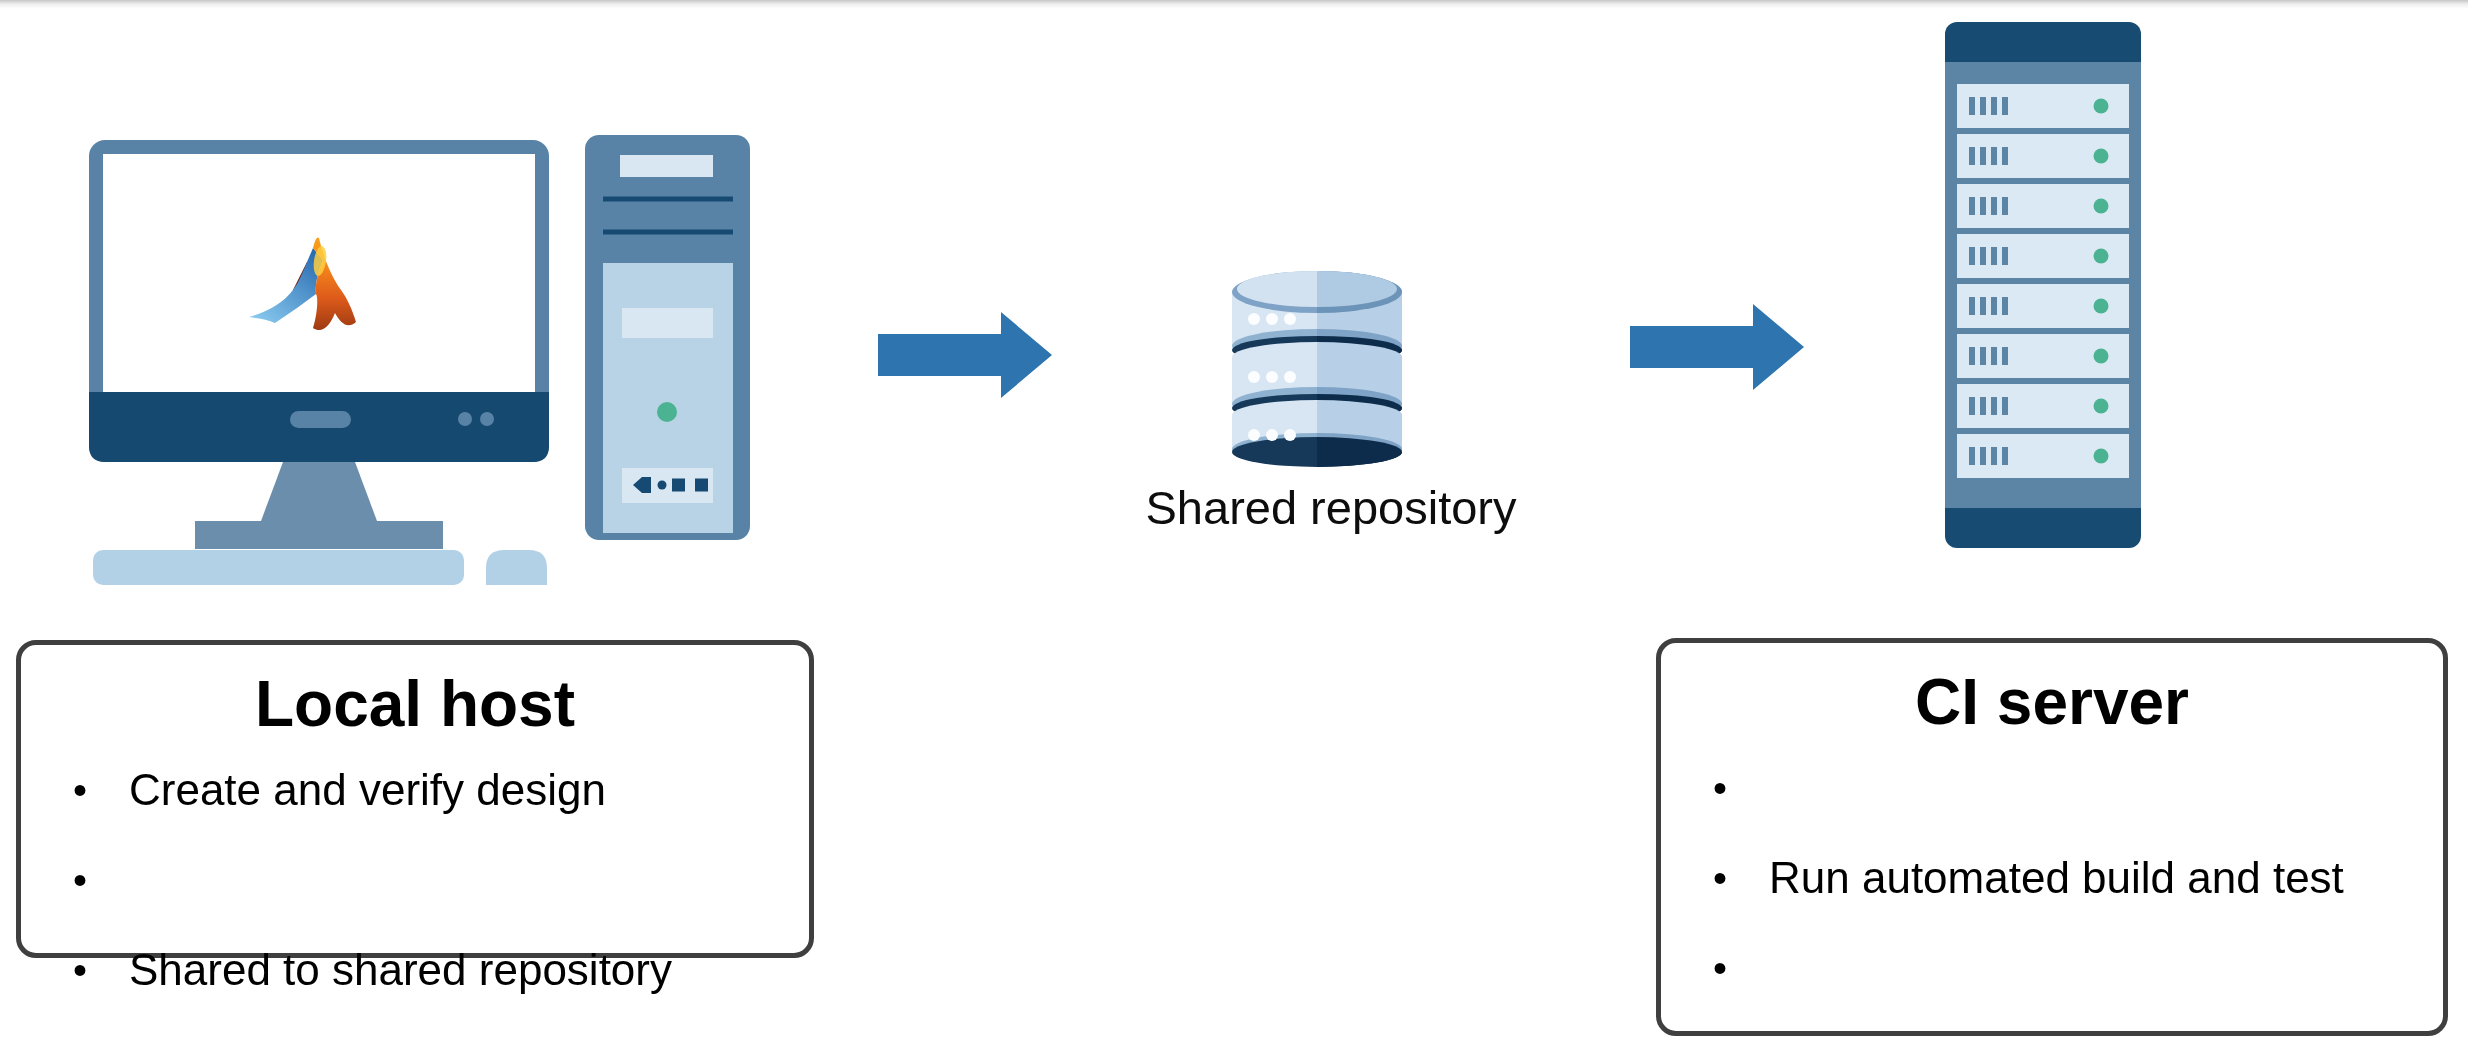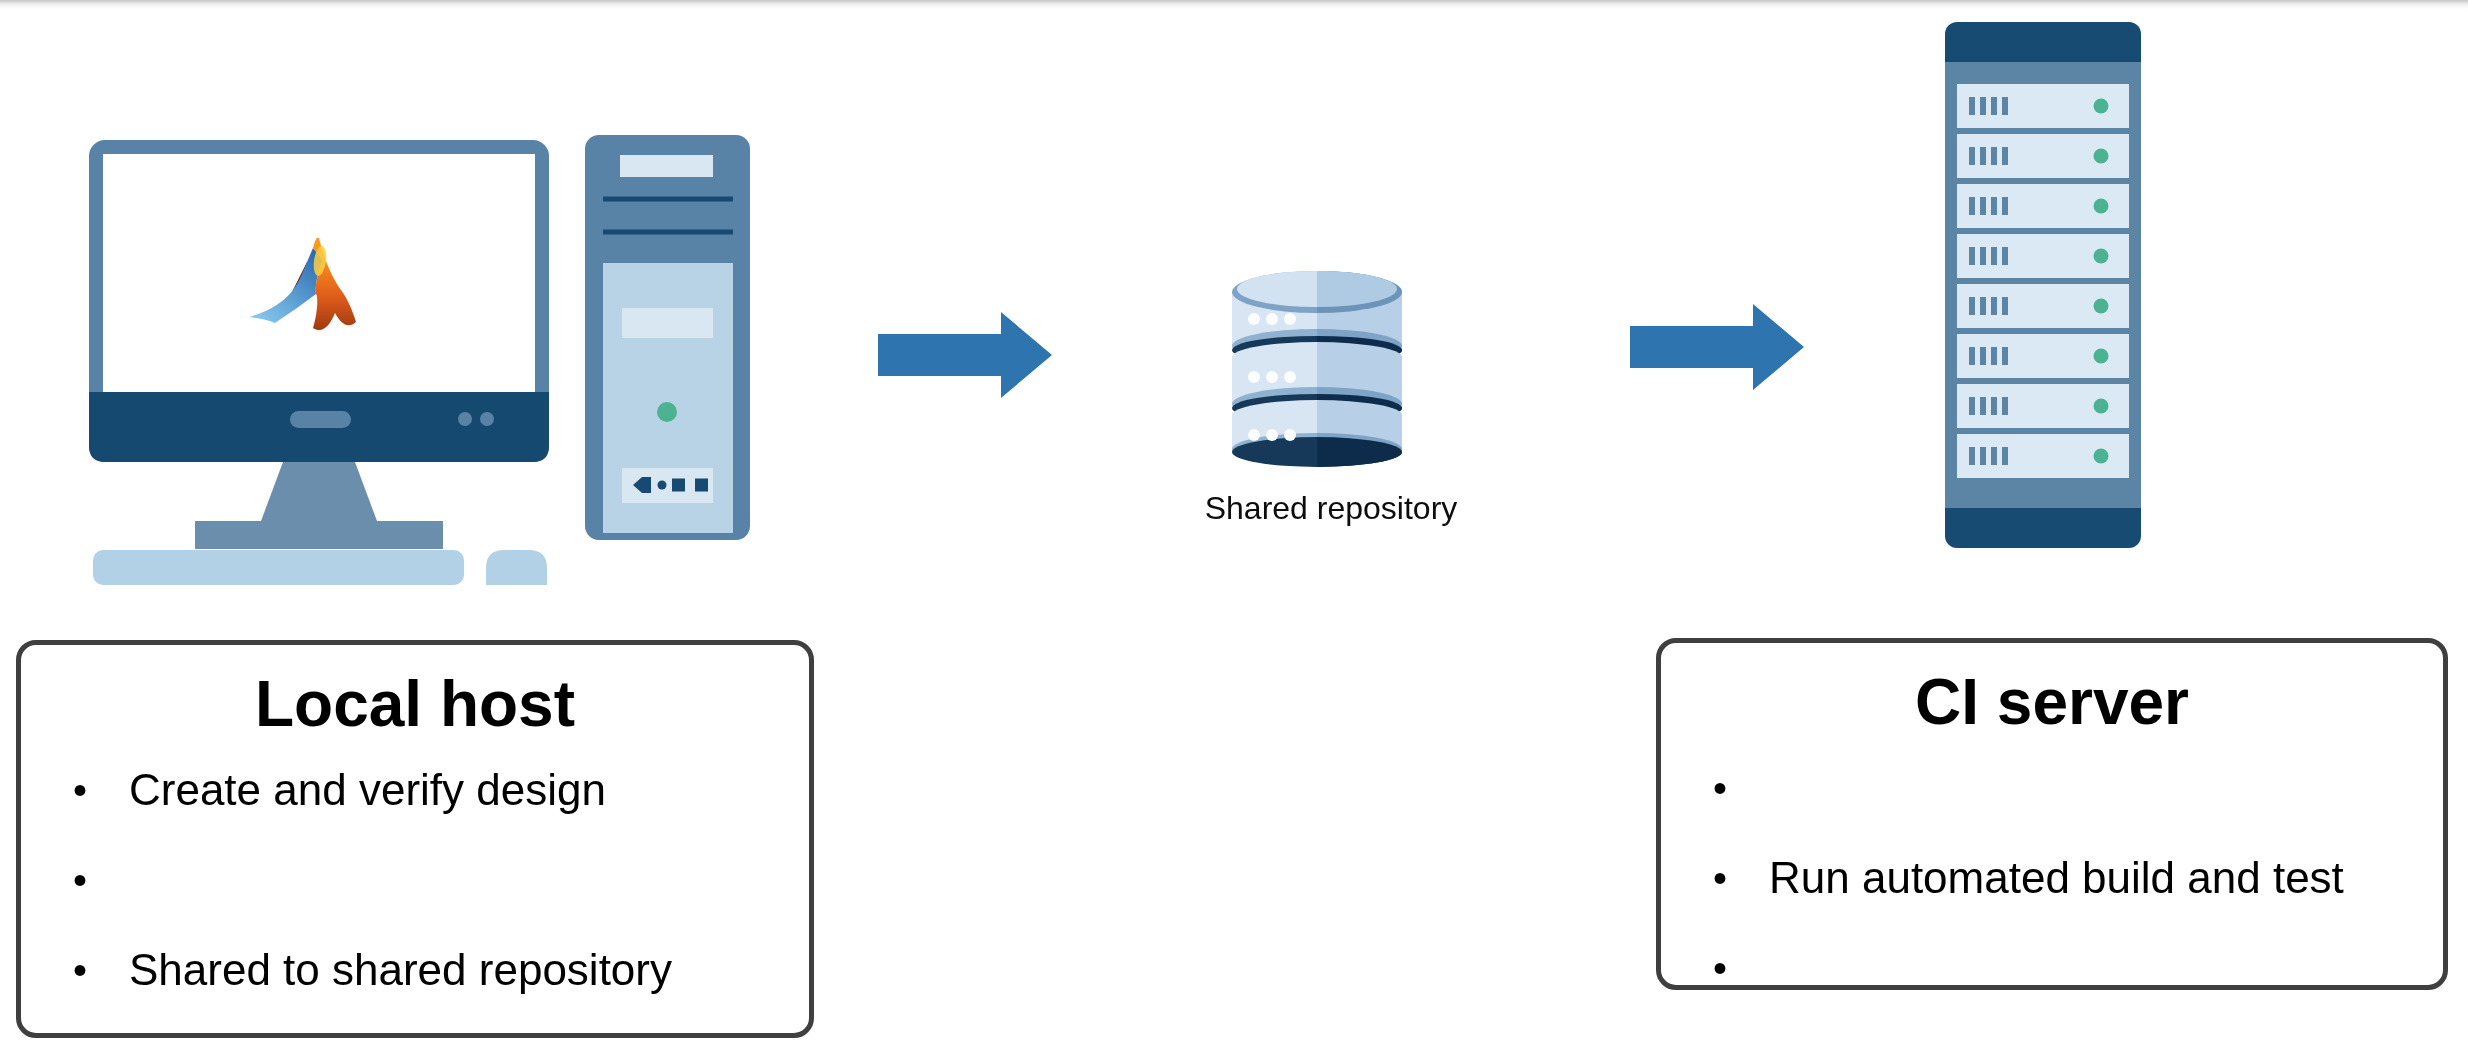--- a/index.html
+++ b/index.html
@@ -36,21 +36,21 @@
     width:56px;
     flex:0 0 56px;
     font-size:40px;
     line-height:54px;
   }
   .repo-label{
     position:absolute;
     left:1331px;
     top:482px;
     transform:translateX(-50%);
-    font-size:32px;
+    font-size:47px;
     line-height:52px;
     color:#0d0d0d;
     white-space:nowrap;
   }
 </style>
 </head>
 <body>
 
 <div class="top-shadow"></div>
 
@@ -251,38 +251,38 @@
           <rect x="24" y="13" width="6" height="18"></rect>
           <rect x="35" y="13" width="6" height="18"></rect>
           <rect x="46" y="13" width="6" height="18"></rect>
           <rect x="57" y="13" width="6" height="18"></rect>
         </g>
       <circle cx="156" cy="22" r="7.5" fill="#4CB392"></circle>
     </g>
   </g>
 </svg>
 
-<div class="node-box" style="left:16px;top:640px;width:798px;height:398px;">
+<div class="node-box" style="left:16px;top:640px;width:798px;height:318px;">
   <div class="node-title">Local host</div>
   <div class="bullet-list">
     <div class="bullet-row">
       <span class="bullet-marker">•</span>
       <span>Create and verify design</span>
     </div>
     <div class="bullet-row">
       <span class="bullet-marker">•</span>
     </div>
     <div class="bullet-row">
       <span class="bullet-marker">•</span>
       <span>Shared to shared repository</span>
     </div>
   </div>
 </div>
 
-<div class="node-box" style="left:1656px;top:638px;width:792px;height:352px;">
+<div class="node-box" style="left:1656px;top:638px;width:792px;height:398px;">
   <div class="node-title">CI server</div>
   <div class="bullet-list">
     <div class="bullet-row">
       <span class="bullet-marker">•</span>
     </div>
     <div class="bullet-row">
       <span class="bullet-marker">•</span>
       <span>Run automated build and test</span>
     </div>
     <div class="bullet-row">

